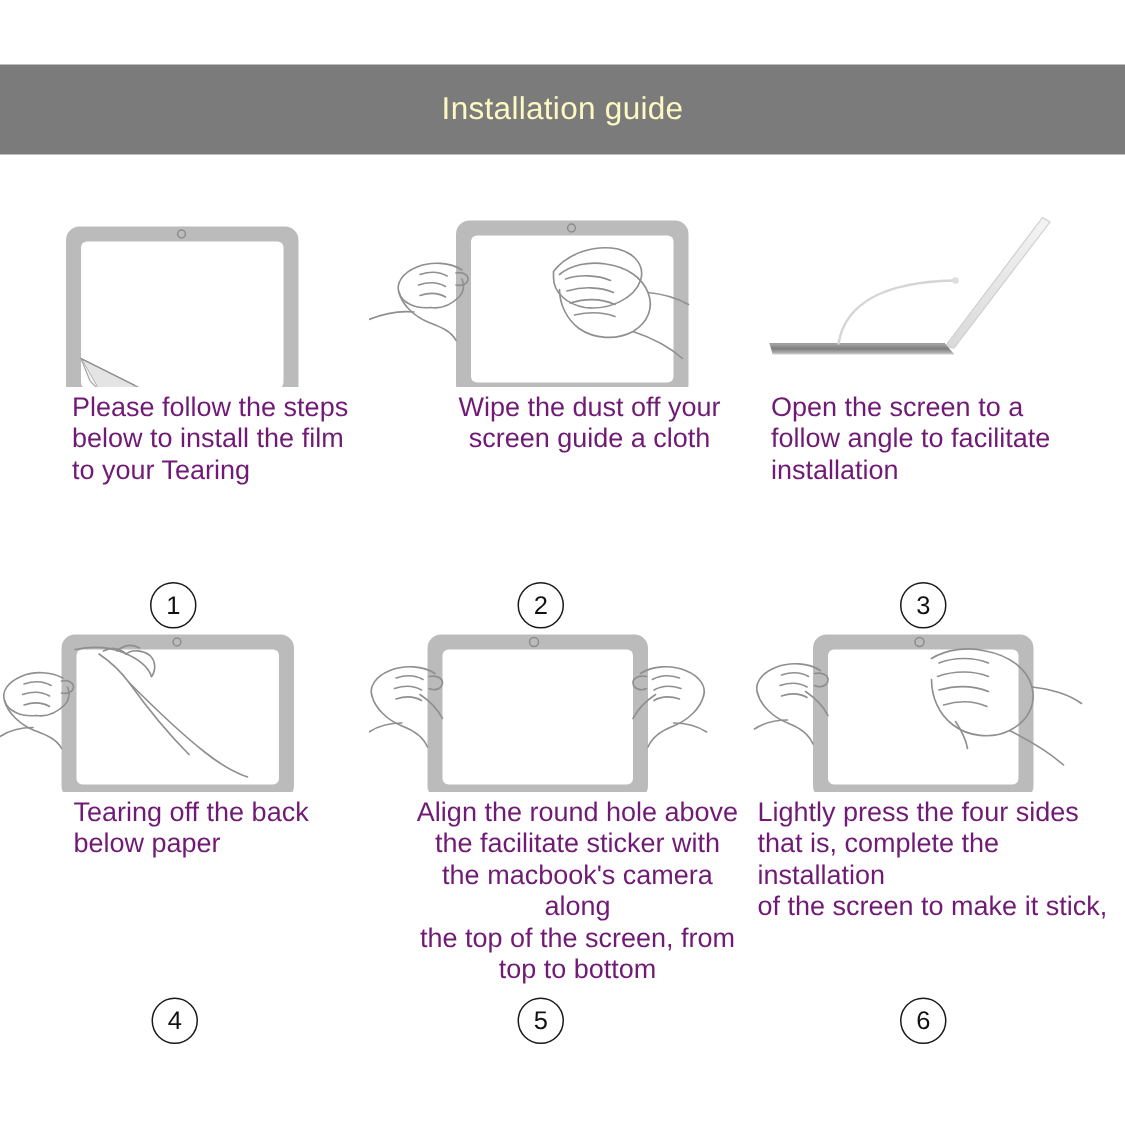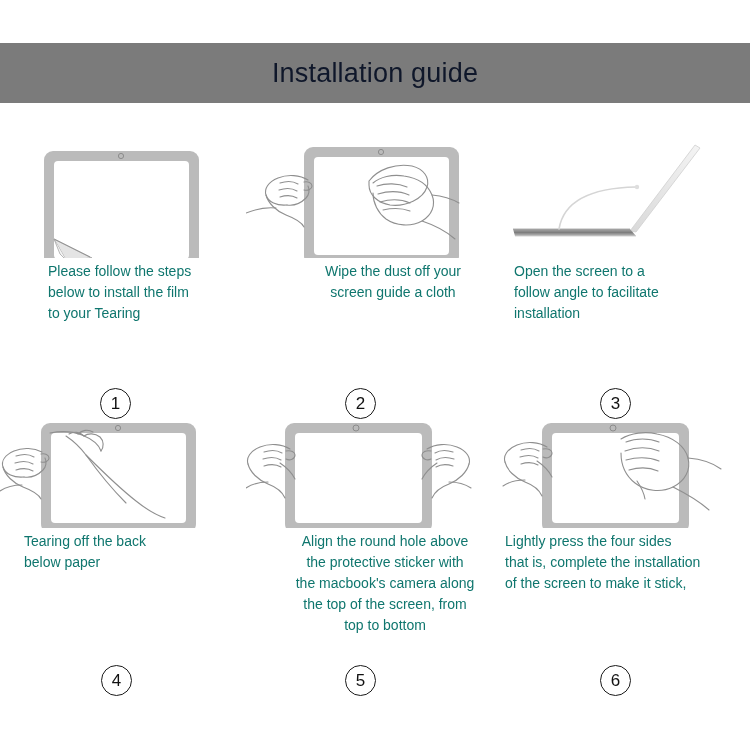--- a/index.html
+++ b/index.html
@@ -9,40 +9,40 @@
     font-family:"Liberation Sans", sans-serif;
     overflow:hidden;
     position:relative;
   }
   .header-band{
     position:absolute;left:0;top:43px;width:750px;height:60px;
     background:#7b7b7b;
     display:flex;align-items:center;justify-content:center;
   }
   .header-title{
-    color:#0f172a;font-size:27px;font-weight:400;letter-spacing:.2px;
+    color:#fef9c3;font-size:21px;font-weight:400;letter-spacing:.2px;
     font-family:"Liberation Sans", sans-serif;
   }
   .grid{
     position:absolute;left:0;top:103px;width:750px;height:647px;
   }
   .row{position:absolute;left:0;width:750px;}
   .row-1{top:30px;height:300px;}
   .row-2{top:300px;height:300px;}
   .cell{position:absolute;top:0;width:250px;height:300px;}
   .c0{left:0;}
   .c1{left:246px;}
   .c2{left:489px;}
   .art{
     position:absolute;left:0;top:0;width:250px;height:125px;
   }
   .art svg{display:block;}
   .caption{
     position:absolute;left:0;top:128px;width:250px;
-    font-size:14px;line-height:21px;color:#0f766e;
+    font-size:18px;line-height:21px;color:#701a75;
     font-family:"Liberation Sans", sans-serif;
   }
   .cell.c0 .caption{padding-left:48px;width:205px;}
   .cell.c1 .caption{padding-left:41px;width:212px;text-align:center;}
   .cell.c2 .caption{padding-left:25px;width:228px;}
   .badge-wrap{
     position:absolute;top:255px;left:0;width:250px;height:40px;
   }
   .badge{
     position:absolute;
@@ -53,21 +53,21 @@
     font-family:"Liberation Sans", sans-serif;
     box-sizing:border-box;
   }
   .cell.c0 .badge{left:100px;}
   .cell.c1 .badge{left:99px;}
   .cell.c2 .badge{left:111px;}
   .row-2 .badge-wrap{top:262px;}
   .row-2 .cell.c0 .badge{left:101px;}
   .row-2 .cell.c1 .badge{left:99px;}
   .row-2 .cell.c2 .badge{left:111px;}
-  .row-2 .cell.c0 .caption{padding-left:24px;width:220px;}
+  .row-2 .cell.c0 .caption{padding-left:49px;width:220px;}
   .row-2 .cell.c1 .caption{padding-left:26px;width:226px;}
   .row-2 .cell.c2 .caption{padding-left:16px;width:236px;}
 </style>
 </head>
 <body>
 
 <div class="header-band">
   <div class="header-title">Installation guide</div>
 </div>
 
@@ -241,21 +241,21 @@
             <path d="M208 56 C202 54 195 54 190 57"></path>
             <path d="M207 63 C201 61 195 61 190 64"></path>
             <path d="M185 48 C180 47 176 49 176 52 C176 56 181 58 185 56"></path>
             <path d="M225 85 C219 81 211 79 203 79"></path>
             <path d="M191 60 C185 64 179 70 176 76"></path>
           </g>
         </svg>
       </div>
       <div class="caption">
         <div>Align the round hole above</div>
-        <div>the protective sticker with</div>
+        <div>the facilitate sticker with</div>
         <div>the macbook's camera along</div>
         <div>the top of the screen, from</div>
         <div>top to bottom</div>
       </div>
       <div class="badge-wrap">
         <div class="badge">5</div>
       </div>
     </div>
 
     <div class="cell c2">

